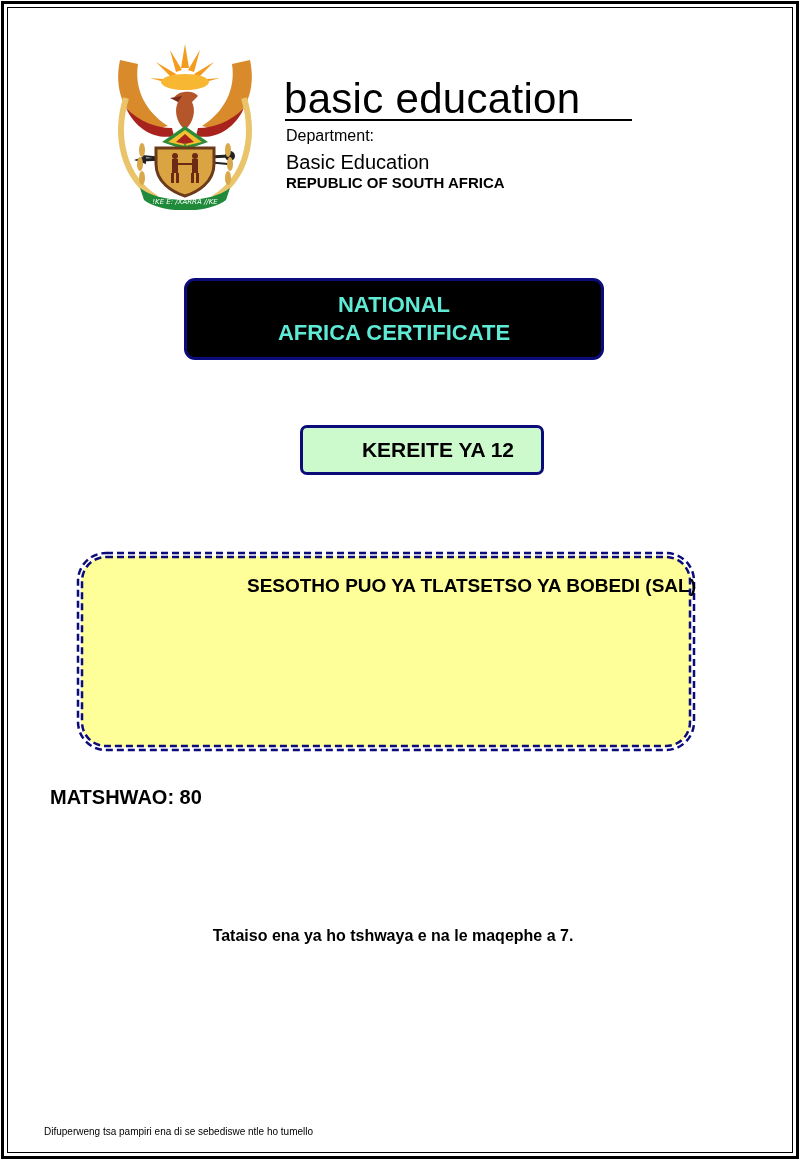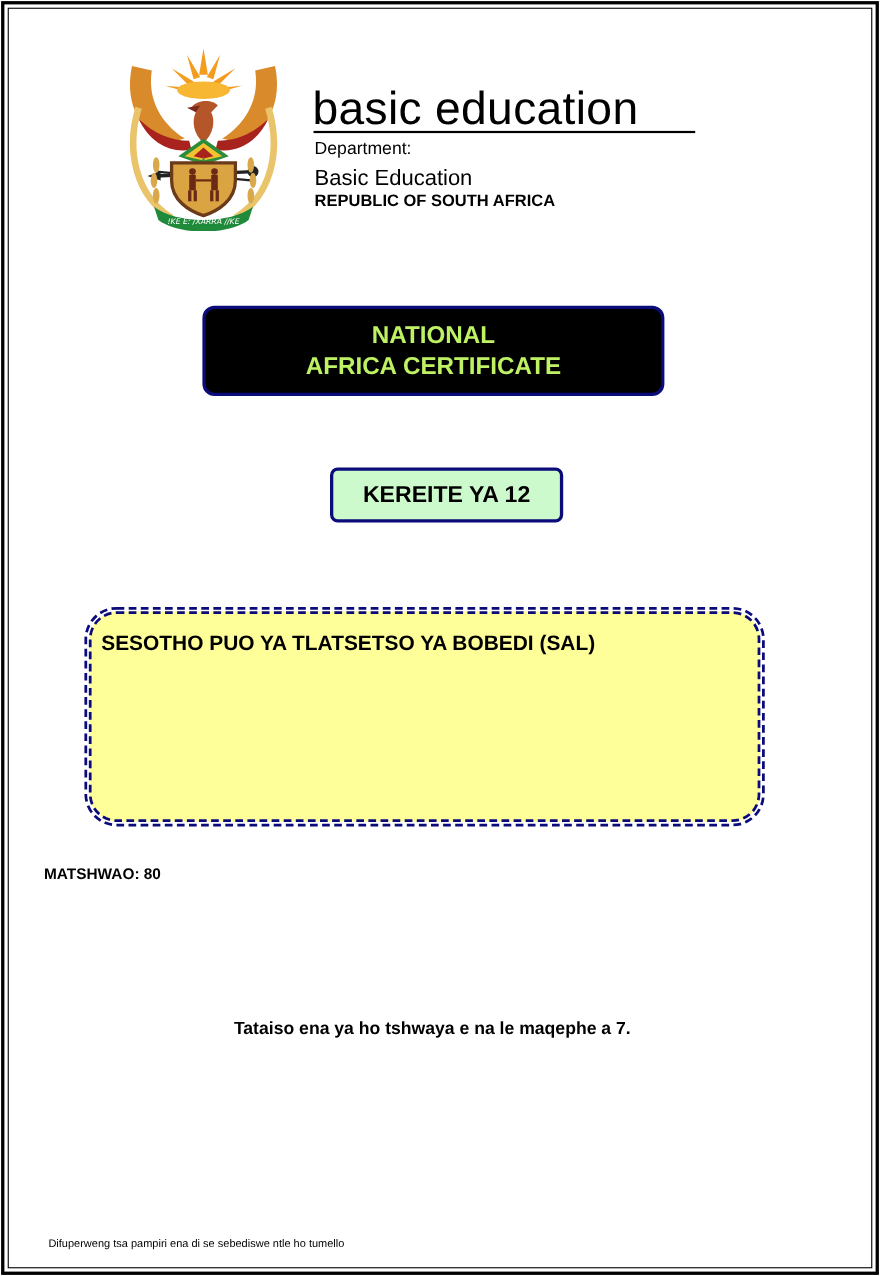--- a/index.html
+++ b/index.html
@@ -8,33 +8,33 @@
   .page-border-inner { position: absolute; left: 7px; top: 7px; width: 784px; height: 1144px; border: 1px solid #000; }
 
   .header { position: absolute; left: 112px; top: 38px; width: 530px; height: 175px; }
   .crest { position: absolute; left: 0; top: 0; width: 146px; height: 172px; }
   .brand-title { position: absolute; left: 172px; top: 40px; font-size: 42px; font-weight: normal; letter-spacing: 0.3px; line-height: 1; }
   .brand-rule { position: absolute; left: 173px; top: 119px; width: 347px; height: 2px; background: #000; top: 81px; }
   .dept-line1 { position: absolute; left: 174px; top: 90px; font-size: 16px; line-height: 1; }
   .dept-line2 { position: absolute; left: 174px; top: 114px; font-size: 20px; line-height: 1; }
   .dept-line3 { position: absolute; left: 174px; top: 137px; font-size: 15px; font-weight: bold; line-height: 1; }
 
-  .nsc-box { position: absolute; left: 184px; top: 278px; width: 414px; height: 76px; background: #000; border: 3px solid #0b0b7a; border-radius: 11px; color: #bef264; text-align: center; font-weight: bold; font-size: 22px; line-height: 28px; display: flex; flex-direction: column; justify-content: center; }
-  .grade-box { position: absolute; left: 300px; top: 425px; width: 206px; height: 44px; background: #cdfacd; border: 3px solid #0b0b7a; border-radius: 7px; text-align: center; font-weight: bold; font-size: 21px; line-height: 44px; }
+  .nsc-box { position: absolute; left: 184px; top: 278px; width: 414px; height: 76px; background: #000; border: 3px solid #0b0b7a; border-radius: 11px; color: #5eead4; text-align: center; font-weight: bold; font-size: 22px; line-height: 28px; display: flex; flex-direction: column; justify-content: center; }
+  .grade-box { position: absolute; left: 300px; top: 425px; width: 206px; height: 44px; background: #cdfacd; border: 3px solid #0b0b7a; border-radius: 7px; text-align: center; font-weight: bold; font-size: 21px; line-height: 44px; padding-left: 32px; }
 
   .subject-box { position: absolute; left: 76px; top: 551px; width: 620px; height: 201px; }
   .subject-box svg { position: absolute; left: 0; top: 0; }
   .subject-lines { position: absolute; left: 0; top: 0; width: 620px; height: 201px; text-align: center; font-weight: bold; font-size: 19px; }
-  .subject-lines div { position: absolute; left: 16px; width: 620px; text-align: left; }
+  .subject-lines div { position: absolute; left: 0; width: 620px; text-align: right; }
   .sl1 { top: 24px; }
   .sl2 { top: 71px; }
   .sl3 { top: 118px; }
   .sl4 { top: 157px; }
 
-  .marks { position: absolute; left: 40px; top: 786px; font-weight: bold; font-size: 14px; }
+  .marks { position: absolute; left: 50px; top: 786px; font-weight: bold; font-size: 20px; }
   .page-count { position: absolute; left: 0; top: 927px; width: 786px; text-align: center; font-weight: bold; font-size: 16px; }
   .footer-left { position: absolute; left: 44px; top: 1126px; font-size: 10px; }
   .footer-right { position: absolute; left: 696px; top: 1160px; font-size: 14px; }
 </style>
 </head>
 <body>
 
 <div class="page-border-outer"></div>
 <div class="page-border-inner"></div>
 

